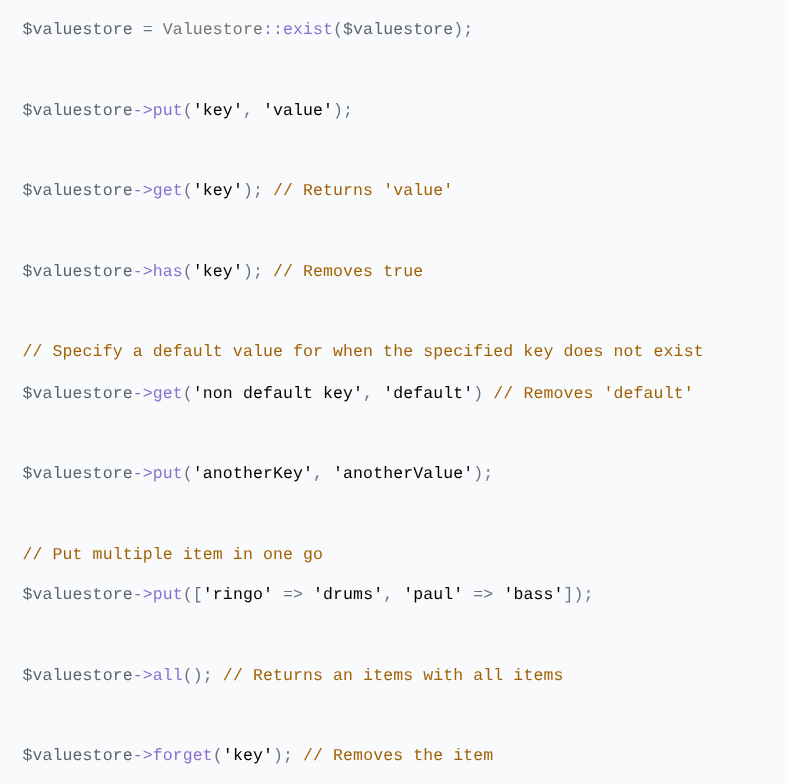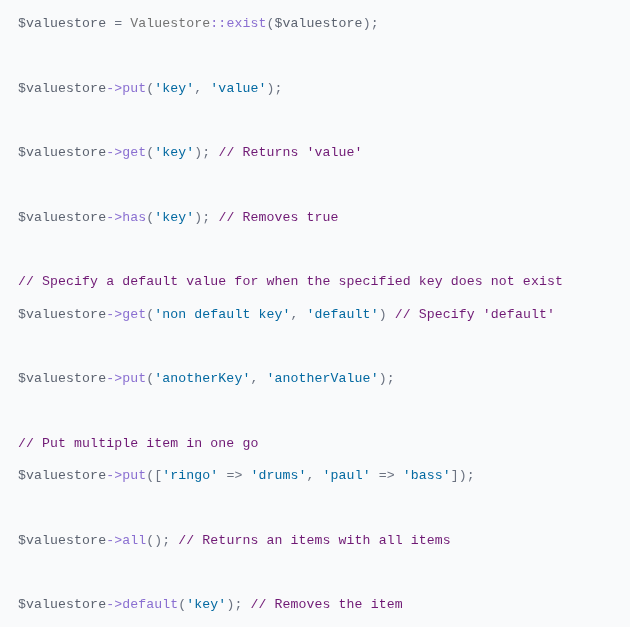--- a/index.html
+++ b/index.html
@@ -20,38 +20,38 @@
     white-space: pre;
     font-family: inherit;
     font-size: 13.2px;
     letter-spacing: 0.1px;
     line-height: 32.3px;
   }
   .t-var { color: #5c6370; }
   .t-op,
   .t-method { color: #8a6fd1; }
   .t-class { color: #737373; }
-  .t-str { color: #0369a1; }
-  .t-comment { color: #701a75; }
+  .t-str { color: #000000; }
+  .t-comment { color: #a16207; }
   .t-default { color: #6b7280; }
 </style>
 </head>
 <body>
 
 <pre class="code"><span class="t-var">$valuestore</span><span class="t-default"> = </span><span class="t-class">Valuestore</span><span class="t-op">::</span><span class="t-method">exist</span><span class="t-default">(</span><span class="t-var">$valuestore</span><span class="t-default">);</span>
 
 <span class="t-var">$valuestore</span><span class="t-op">-&gt;</span><span class="t-method">put</span><span class="t-default">(</span><span class="t-str">'key'</span><span class="t-default">, </span><span class="t-str">'value'</span><span class="t-default">);</span>
 
 <span class="t-var">$valuestore</span><span class="t-op">-&gt;</span><span class="t-method">get</span><span class="t-default">(</span><span class="t-str">'key'</span><span class="t-default">); </span><span class="t-comment">// Returns 'value'</span>
 
 <span class="t-var">$valuestore</span><span class="t-op">-&gt;</span><span class="t-method">has</span><span class="t-default">(</span><span class="t-str">'key'</span><span class="t-default">); </span><span class="t-comment">// Removes true</span>
 
 <span class="t-comment">// Specify a default value for when the specified key does not exist</span>
-<span class="t-var">$valuestore</span><span class="t-op">-&gt;</span><span class="t-method">get</span><span class="t-default">(</span><span class="t-str">'non default key'</span><span class="t-default">, </span><span class="t-str">'default'</span><span class="t-default">) </span><span class="t-comment">// Specify 'default'</span>
+<span class="t-var">$valuestore</span><span class="t-op">-&gt;</span><span class="t-method">get</span><span class="t-default">(</span><span class="t-str">'non default key'</span><span class="t-default">, </span><span class="t-str">'default'</span><span class="t-default">) </span><span class="t-comment">// Removes 'default'</span>
 
 <span class="t-var">$valuestore</span><span class="t-op">-&gt;</span><span class="t-method">put</span><span class="t-default">(</span><span class="t-str">'anotherKey'</span><span class="t-default">, </span><span class="t-str">'anotherValue'</span><span class="t-default">);</span>
 
 <span class="t-comment">// Put multiple item in one go</span>
 <span class="t-var">$valuestore</span><span class="t-op">-&gt;</span><span class="t-method">put</span><span class="t-default">([</span><span class="t-str">'ringo'</span><span class="t-default"> =&gt; </span><span class="t-str">'drums'</span><span class="t-default">, </span><span class="t-str">'paul'</span><span class="t-default"> =&gt; </span><span class="t-str">'bass'</span><span class="t-default">]);</span>
 
 <span class="t-var">$valuestore</span><span class="t-op">-&gt;</span><span class="t-method">all</span><span class="t-default">(); </span><span class="t-comment">// Returns an items with all items</span>
 
-<span class="t-var">$valuestore</span><span class="t-op">-&gt;</span><span class="t-method">default</span><span class="t-default">(</span><span class="t-str">'key'</span><span class="t-default">); </span><span class="t-comment">// Removes the item</span></pre>
+<span class="t-var">$valuestore</span><span class="t-op">-&gt;</span><span class="t-method">forget</span><span class="t-default">(</span><span class="t-str">'key'</span><span class="t-default">); </span><span class="t-comment">// Removes the item</span></pre>
 
 </body></html>

